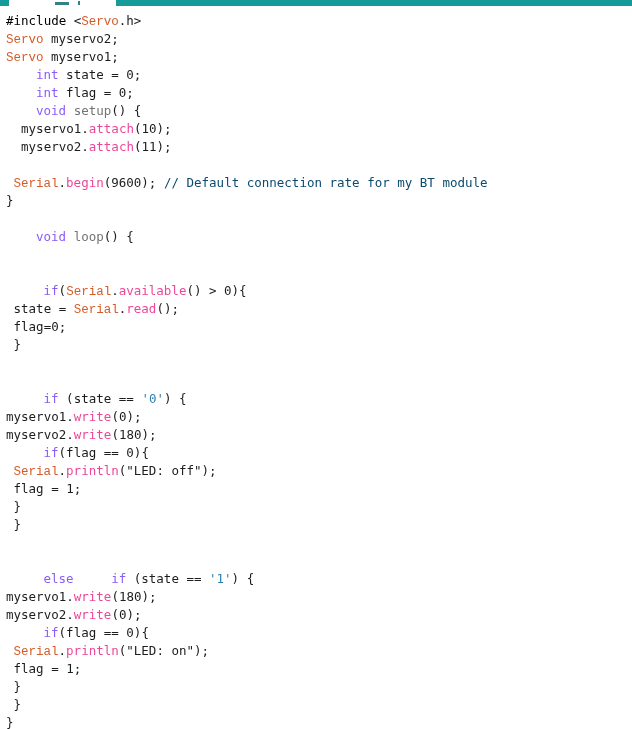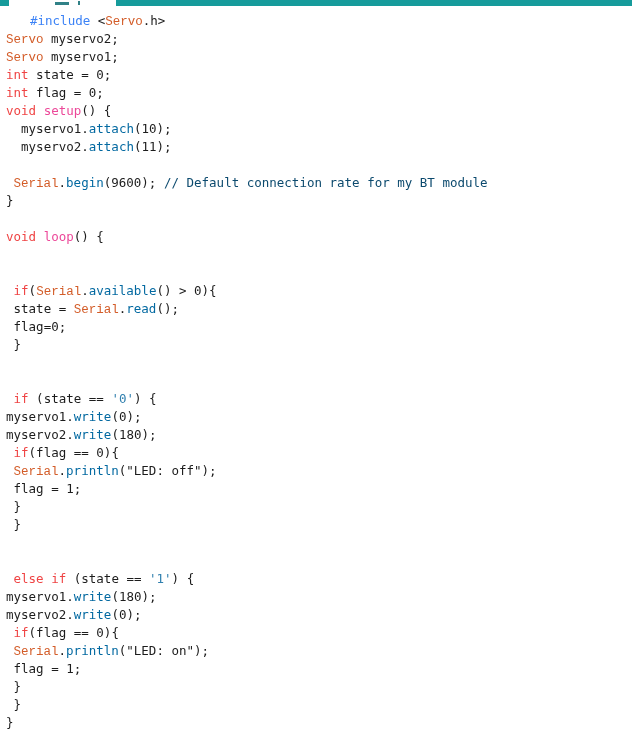--- a/index.html
+++ b/index.html
@@ -69,25 +69,25 @@
   }
 
   .code-line {
     height: 18px;
     padding-left: 6px;
     white-space: pre;
   }
 
   
   .tok-plain    { color: #1c1c1c; }
-  .tok-keyword  { color: #ef4444; }   
-  .tok-preproc  { color: #3b82f6; margin-left: 24px; }   
-  .tok-function { color: #ec4899; }   
+  .tok-keyword  { color: #8b5cf6; margin-left: 30px; }   
+  .tok-preproc  { color: #000000; }   
+  .tok-function { color: #737373; }   
   .tok-library  { color: #d35c28; font-family: Liberation Mono, monospace; }   
-  .tok-method   { color: #0369a1; }   
+  .tok-method   { color: #ec4899; }   
   .tok-comment  { color: #0c4a6e; }   
   .tok-char     { color: #2f7fae; }   
   .tok-string   { color: #1c1c1c; }
 </style>
 </head>
 <body>
 
 <div class="tabstrip">
   <div class="tabstrip-left-marker"></div>
   <div class="tab-label-sliver s1"></div>

